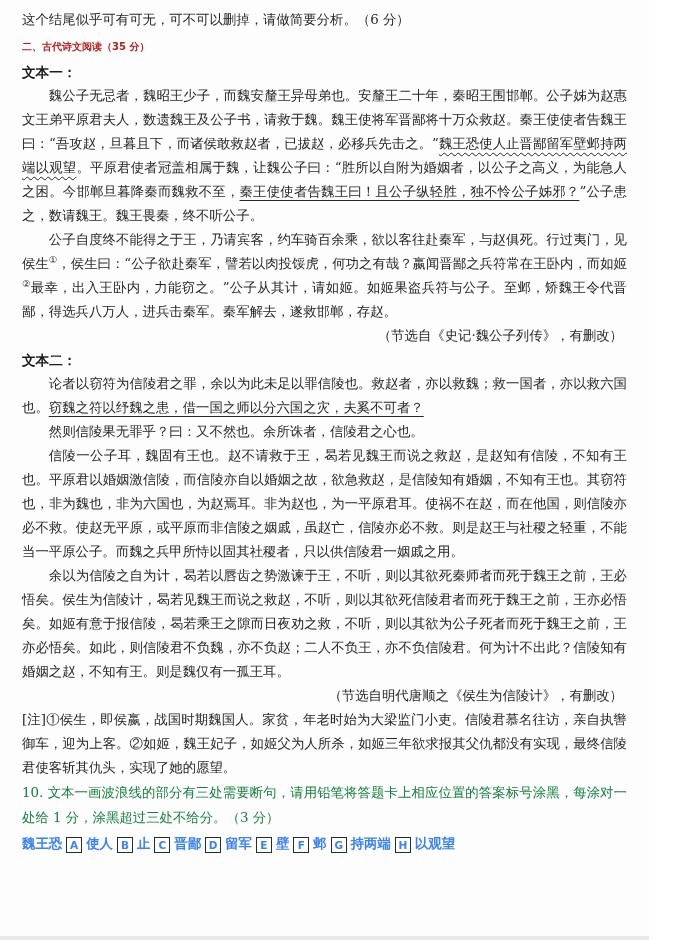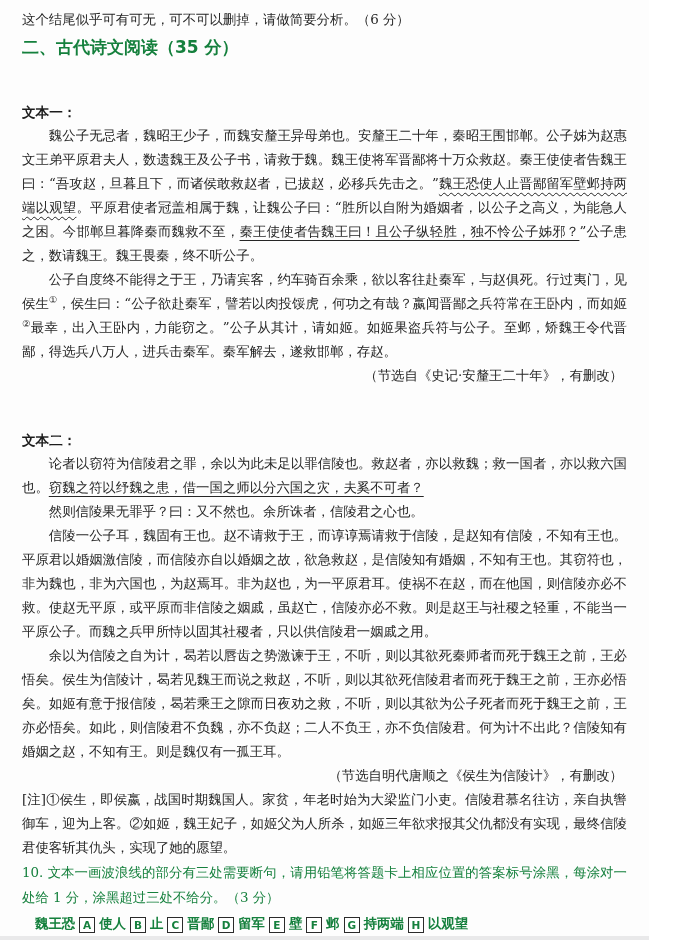--- a/index.html
+++ b/index.html
@@ -25,37 +25,36 @@
   }
   p {
     margin: 0;
     line-height: 24px;
     text-align: justify;
   }
   .indent { text-indent: 2em; }
   .gap-top { margin-top: 2px; }
   .heading {
     font-weight: bold;
-    font-size: 17px;
+    font-size: 10px;
     line-height: 26px;
     font-family: "DejaVu Sans", "Liberation Sans", sans-serif;
-    color: #15803d;
+    color: #b91c1c;
   }
   .subheading {
     font-weight: bold;
     font-size: 13.8px;
     line-height: 26px;
     color: #1c1c1c;
   }
   .passage-label {
     font-weight: bold;
     font-size: 13.6px;
     line-height: 24px;
     color: #1c1c1c;
-    margin-top: 40px;
   }
   .source-line {
     text-align: right;
     line-height: 24px;
     padding-right: 4px;
   }
   .u-wavy {
     text-decoration: underline;
     text-decoration-style: wavy;
     text-decoration-thickness: 1px;
@@ -73,22 +72,21 @@
     line-height: 0;
   }
   .question-stem {
     font-weight: normal;
     color: #15803d;
     line-height: 25px;
   }
   .seg-line {
     line-height: 26px;
     font-weight: bold;
-    color: #15803d;
-    margin-left: 13px;
+    color: #3b82f6;
   }
   .ltr-box {
     display: inline-block;
     width: 14px;
     height: 14px;
     line-height: 14px;
     border: 1.2px solid #2b2b2b;
     text-align: center;
     font-size: 10.5px;
     font-weight: bold;
@@ -116,29 +114,29 @@
   <p class="heading gap-top">二、古代诗文阅读（35 分）</p>
 
 
 
   <p class="passage-label">文本一：</p>
 
   <p class="indent"><span>魏公子无忌者，魏昭王少子，而魏安釐王异母弟也。安釐王二十年，秦昭王围邯郸。公子姊为赵惠文王弟平原君夫人，数遗魏王及公子书，请救于魏。魏王使将军晋鄙将十万众救赵。秦王使使者告魏王曰：“吾攻赵，旦暮且下，而诸侯敢救赵者，已拔赵，必移兵先击之。”</span><span class="u-wavy">魏王恐使人止晋鄙留军壁邺持两端以观望</span><span>。平原君使者冠盖相属于魏，让魏公子曰：“胜所以自附为婚姻者，以公子之高义，为能急人之困。今邯郸旦暮降秦而魏救不至，</span><span class="u-solid">秦王使使者告魏王曰！且公子纵轻胜，独不怜公子姊邪？</span><span>”公子患之，数请魏王。魏王畏秦，终不听公子。</span></p>
 
   <p class="indent"><span>公子自度终不能得之于王，乃请宾客，约车骑百余乘，欲以客往赴秦军，与赵俱死。行过夷门，见侯生</span><span class="fn-sup">①</span><span>，侯生曰：“公子欲赴秦军，譬若以肉投馁虎，何功之有哉？嬴闻晋鄙之兵符常在王卧内，而如姬</span><span class="fn-sup">②</span><span>最幸，出入王卧内，力能窃之。”公子从其计，请如姬。如姬果盗兵符与公子。至邺，矫魏王令代晋鄙，得选兵八万人，进兵击秦军。秦军解去，遂救邯郸，存赵。</span></p>
 
-  <p class="source-line">（节选自《史记·安釐王二十年》，有删改）</p>
+  <p class="source-line">（节选自《史记·魏公子列传》，有删改）</p>
 
   <p class="passage-label">文本二：</p>
 
   <p class="indent"><span>论者以窃符为信陵君之罪，余以为此未足以罪信陵也。救赵者，亦以救魏；救一国者，亦以救六国也。</span><span class="u-solid">窃魏之符以纾魏之患，借一国之师以分六国之灾，夫奚不可者？</span></p>
 
   <p class="indent">然则信陵果无罪乎？曰：又不然也。余所诛者，信陵君之心也。</p>
 
-  <p class="indent">信陵一公子耳，魏固有王也。赵不请救于王，而谆谆焉请救于信陵，是赵知有信陵，不知有王也。平原君以婚姻激信陵，而信陵亦自以婚姻之故，欲急救赵，是信陵知有婚姻，不知有王也。其窃符也，非为魏也，非为六国也，为赵焉耳。非为赵也，为一平原君耳。使祸不在赵，而在他国，则信陵亦必不救。使赵无平原，或平原而非信陵之姻戚，虽赵亡，信陵亦必不救。则是赵王与社稷之轻重，不能当一平原公子。而魏之兵甲所恃以固其社稷者，只以供信陵君一姻戚之用。</p>
+  <p class="indent">信陵一公子耳，魏固有王也。赵不请救于王，曷若见魏王而说之救赵，是赵知有信陵，不知有王也。平原君以婚姻激信陵，而信陵亦自以婚姻之故，欲急救赵，是信陵知有婚姻，不知有王也。其窃符也，非为魏也，非为六国也，为赵焉耳。非为赵也，为一平原君耳。使祸不在赵，而在他国，则信陵亦必不救。使赵无平原，或平原而非信陵之姻戚，虽赵亡，信陵亦必不救。则是赵王与社稷之轻重，不能当一平原公子。而魏之兵甲所恃以固其社稷者，只以供信陵君一姻戚之用。</p>
 
   <p class="indent">余以为信陵之自为计，曷若以唇齿之势激谏于王，不听，则以其欲死秦师者而死于魏王之前，王必悟矣。侯生为信陵计，曷若见魏王而说之救赵，不听，则以其欲死信陵君者而死于魏王之前，王亦必悟矣。如姬有意于报信陵，曷若乘王之隙而日夜劝之救，不听，则以其欲为公子死者而死于魏王之前，王亦必悟矣。如此，则信陵君不负魏，亦不负赵；二人不负王，亦不负信陵君。何为计不出此？信陵知有婚姻之赵，不知有王。则是魏仅有一孤王耳。</p>
 
   <p class="source-line">（节选自明代唐顺之《侯生为信陵计》，有删改）</p>
 
   <p>[注]①侯生，即侯嬴，战国时期魏国人。家贫，年老时始为大梁监门小吏。信陵君慕名往访，亲自执辔御车，迎为上客。②如姬，魏王妃子，如姬父为人所杀，如姬三年欲求报其父仇都没有实现，最终信陵君使客斩其仇头，实现了她的愿望。</p>
 
   <p class="question-stem">10. 文本一画波浪线的部分有三处需要断句，请用铅笔将答题卡上相应位置的答案标号涂黑，每涂对一处给 1 分，涂黑超过三处不给分。（3 分）</p>
 
   <p class="seg-line"><span>魏王恐</span><span class="ltr-box">A</span><span>使人</span><span class="ltr-box">B</span><span>止</span><span class="ltr-box">C</span><span>晋鄙</span><span class="ltr-box">D</span><span>留军</span><span class="ltr-box">E</span><span>壁</span><span class="ltr-box">F</span><span>邺</span><span class="ltr-box">G</span><span>持两端</span><span class="ltr-box">H</span><span>以观望</span></p>

